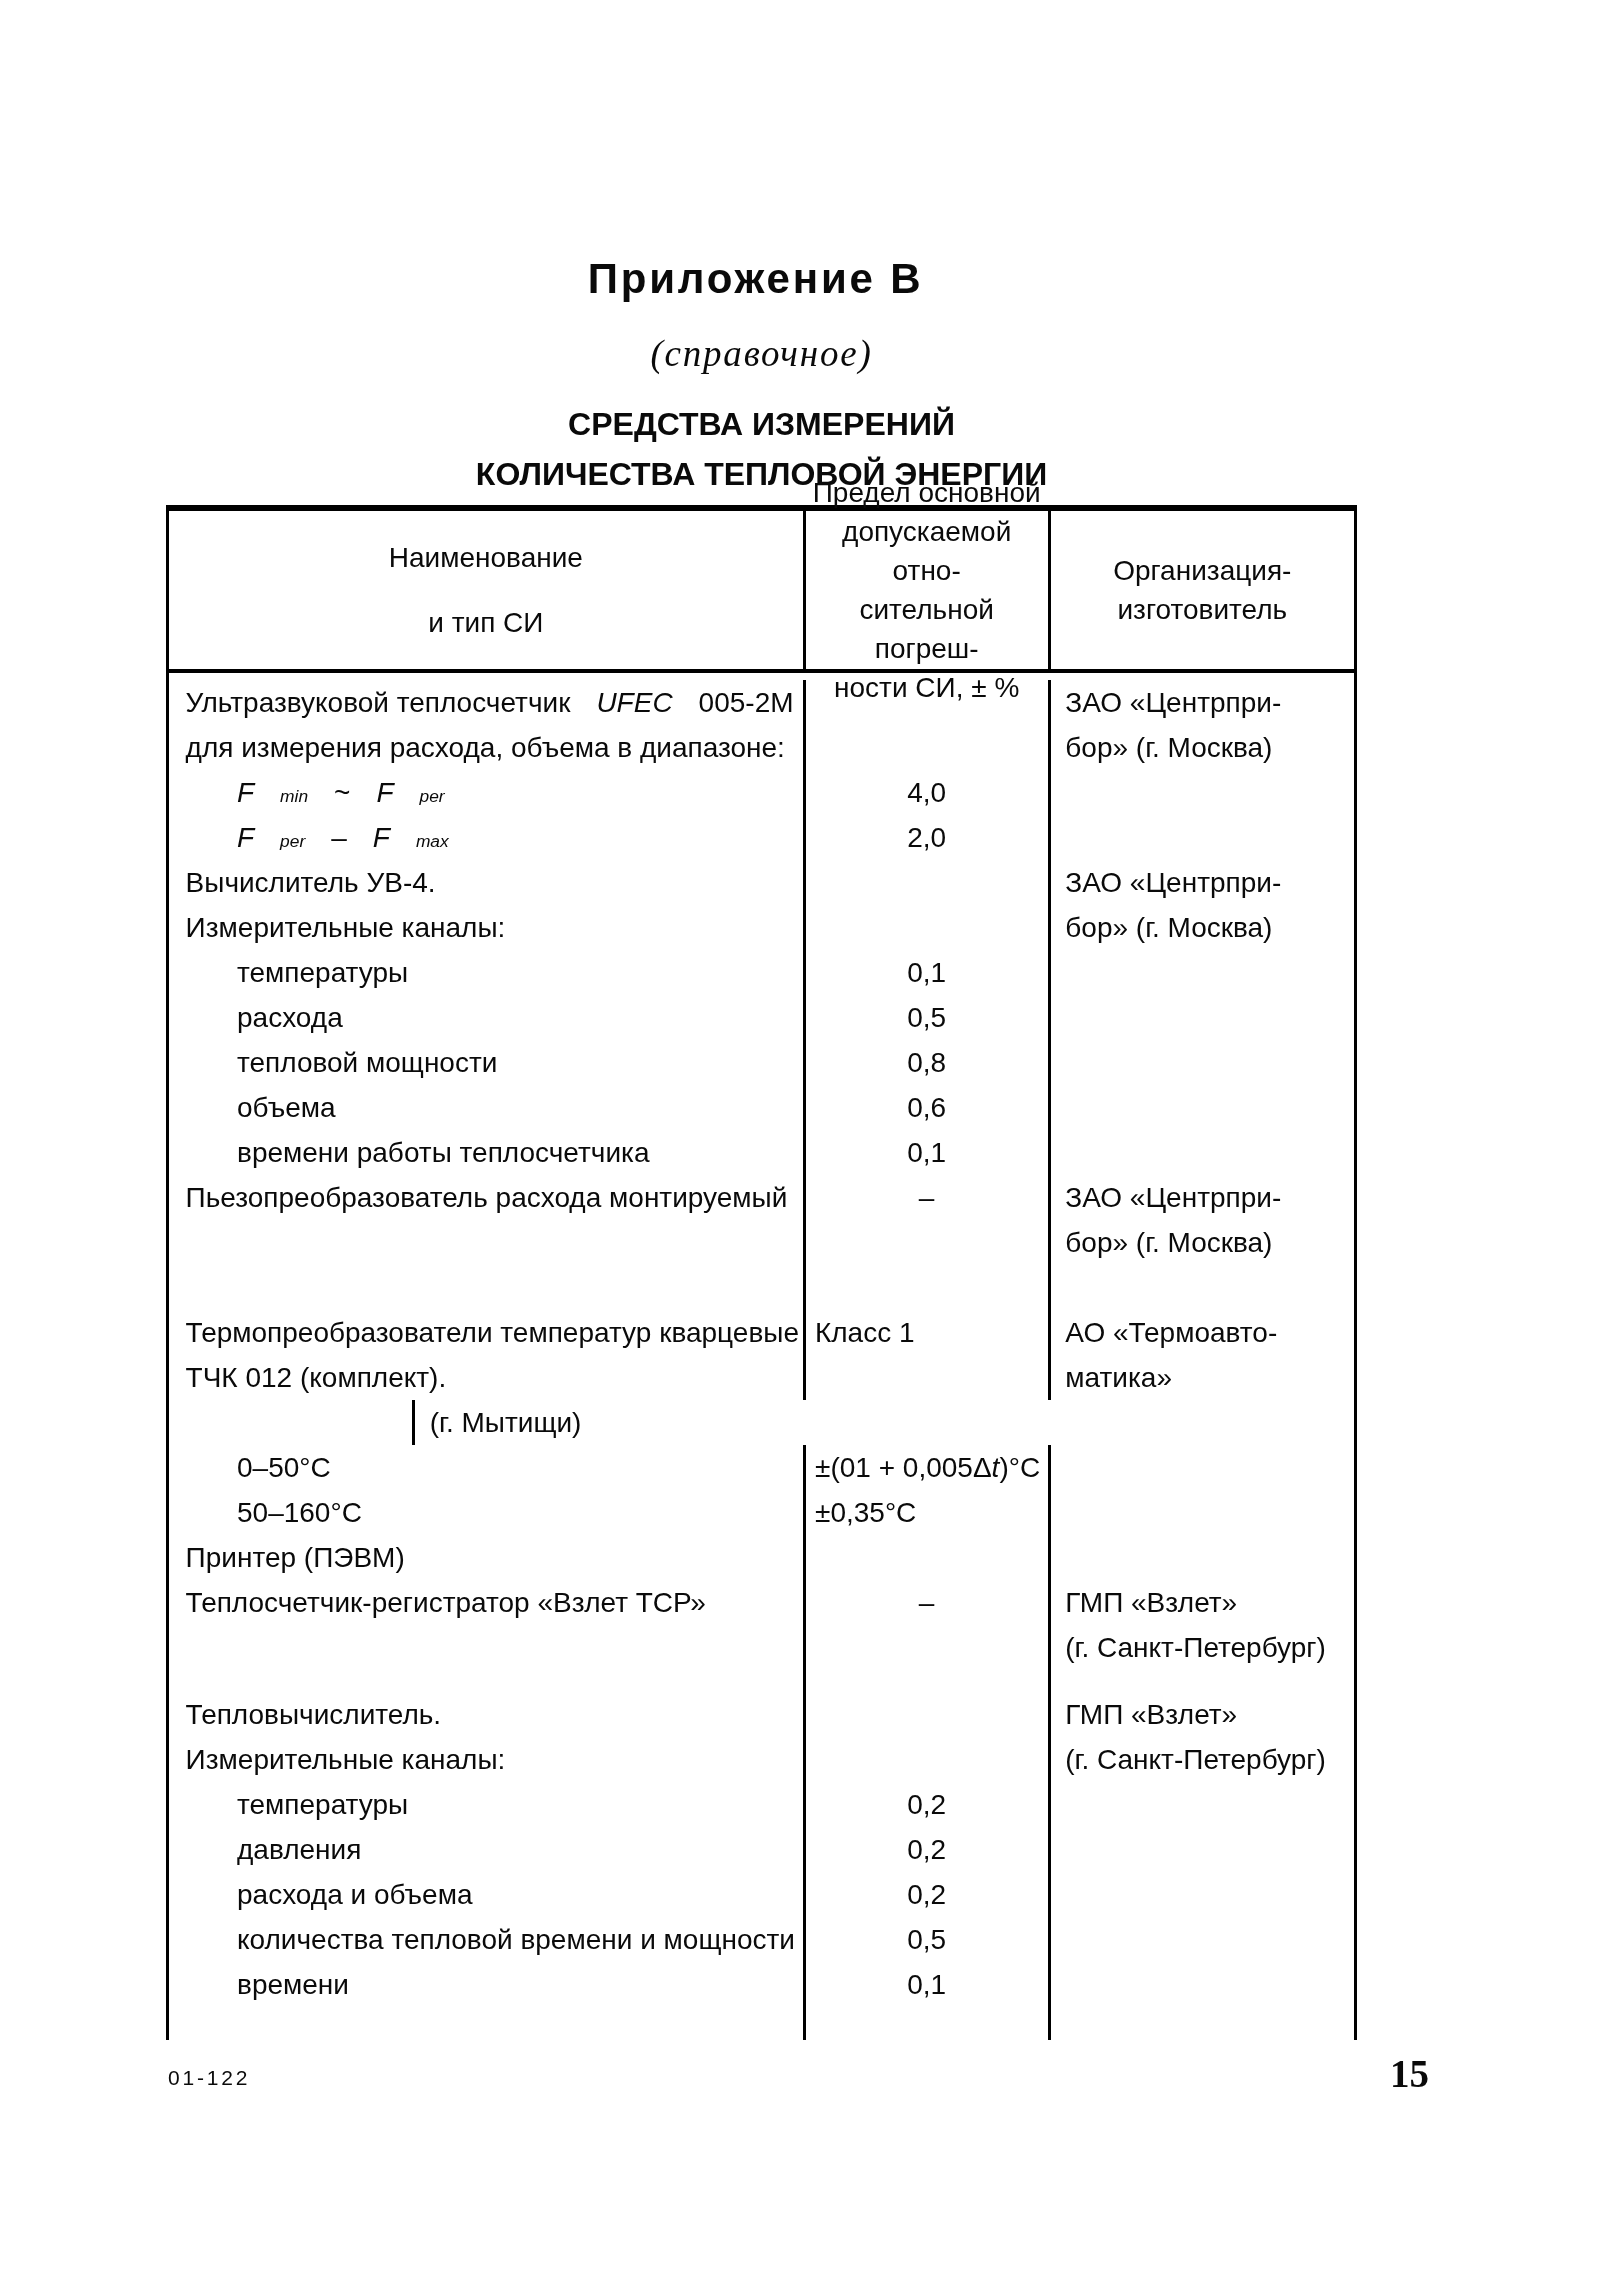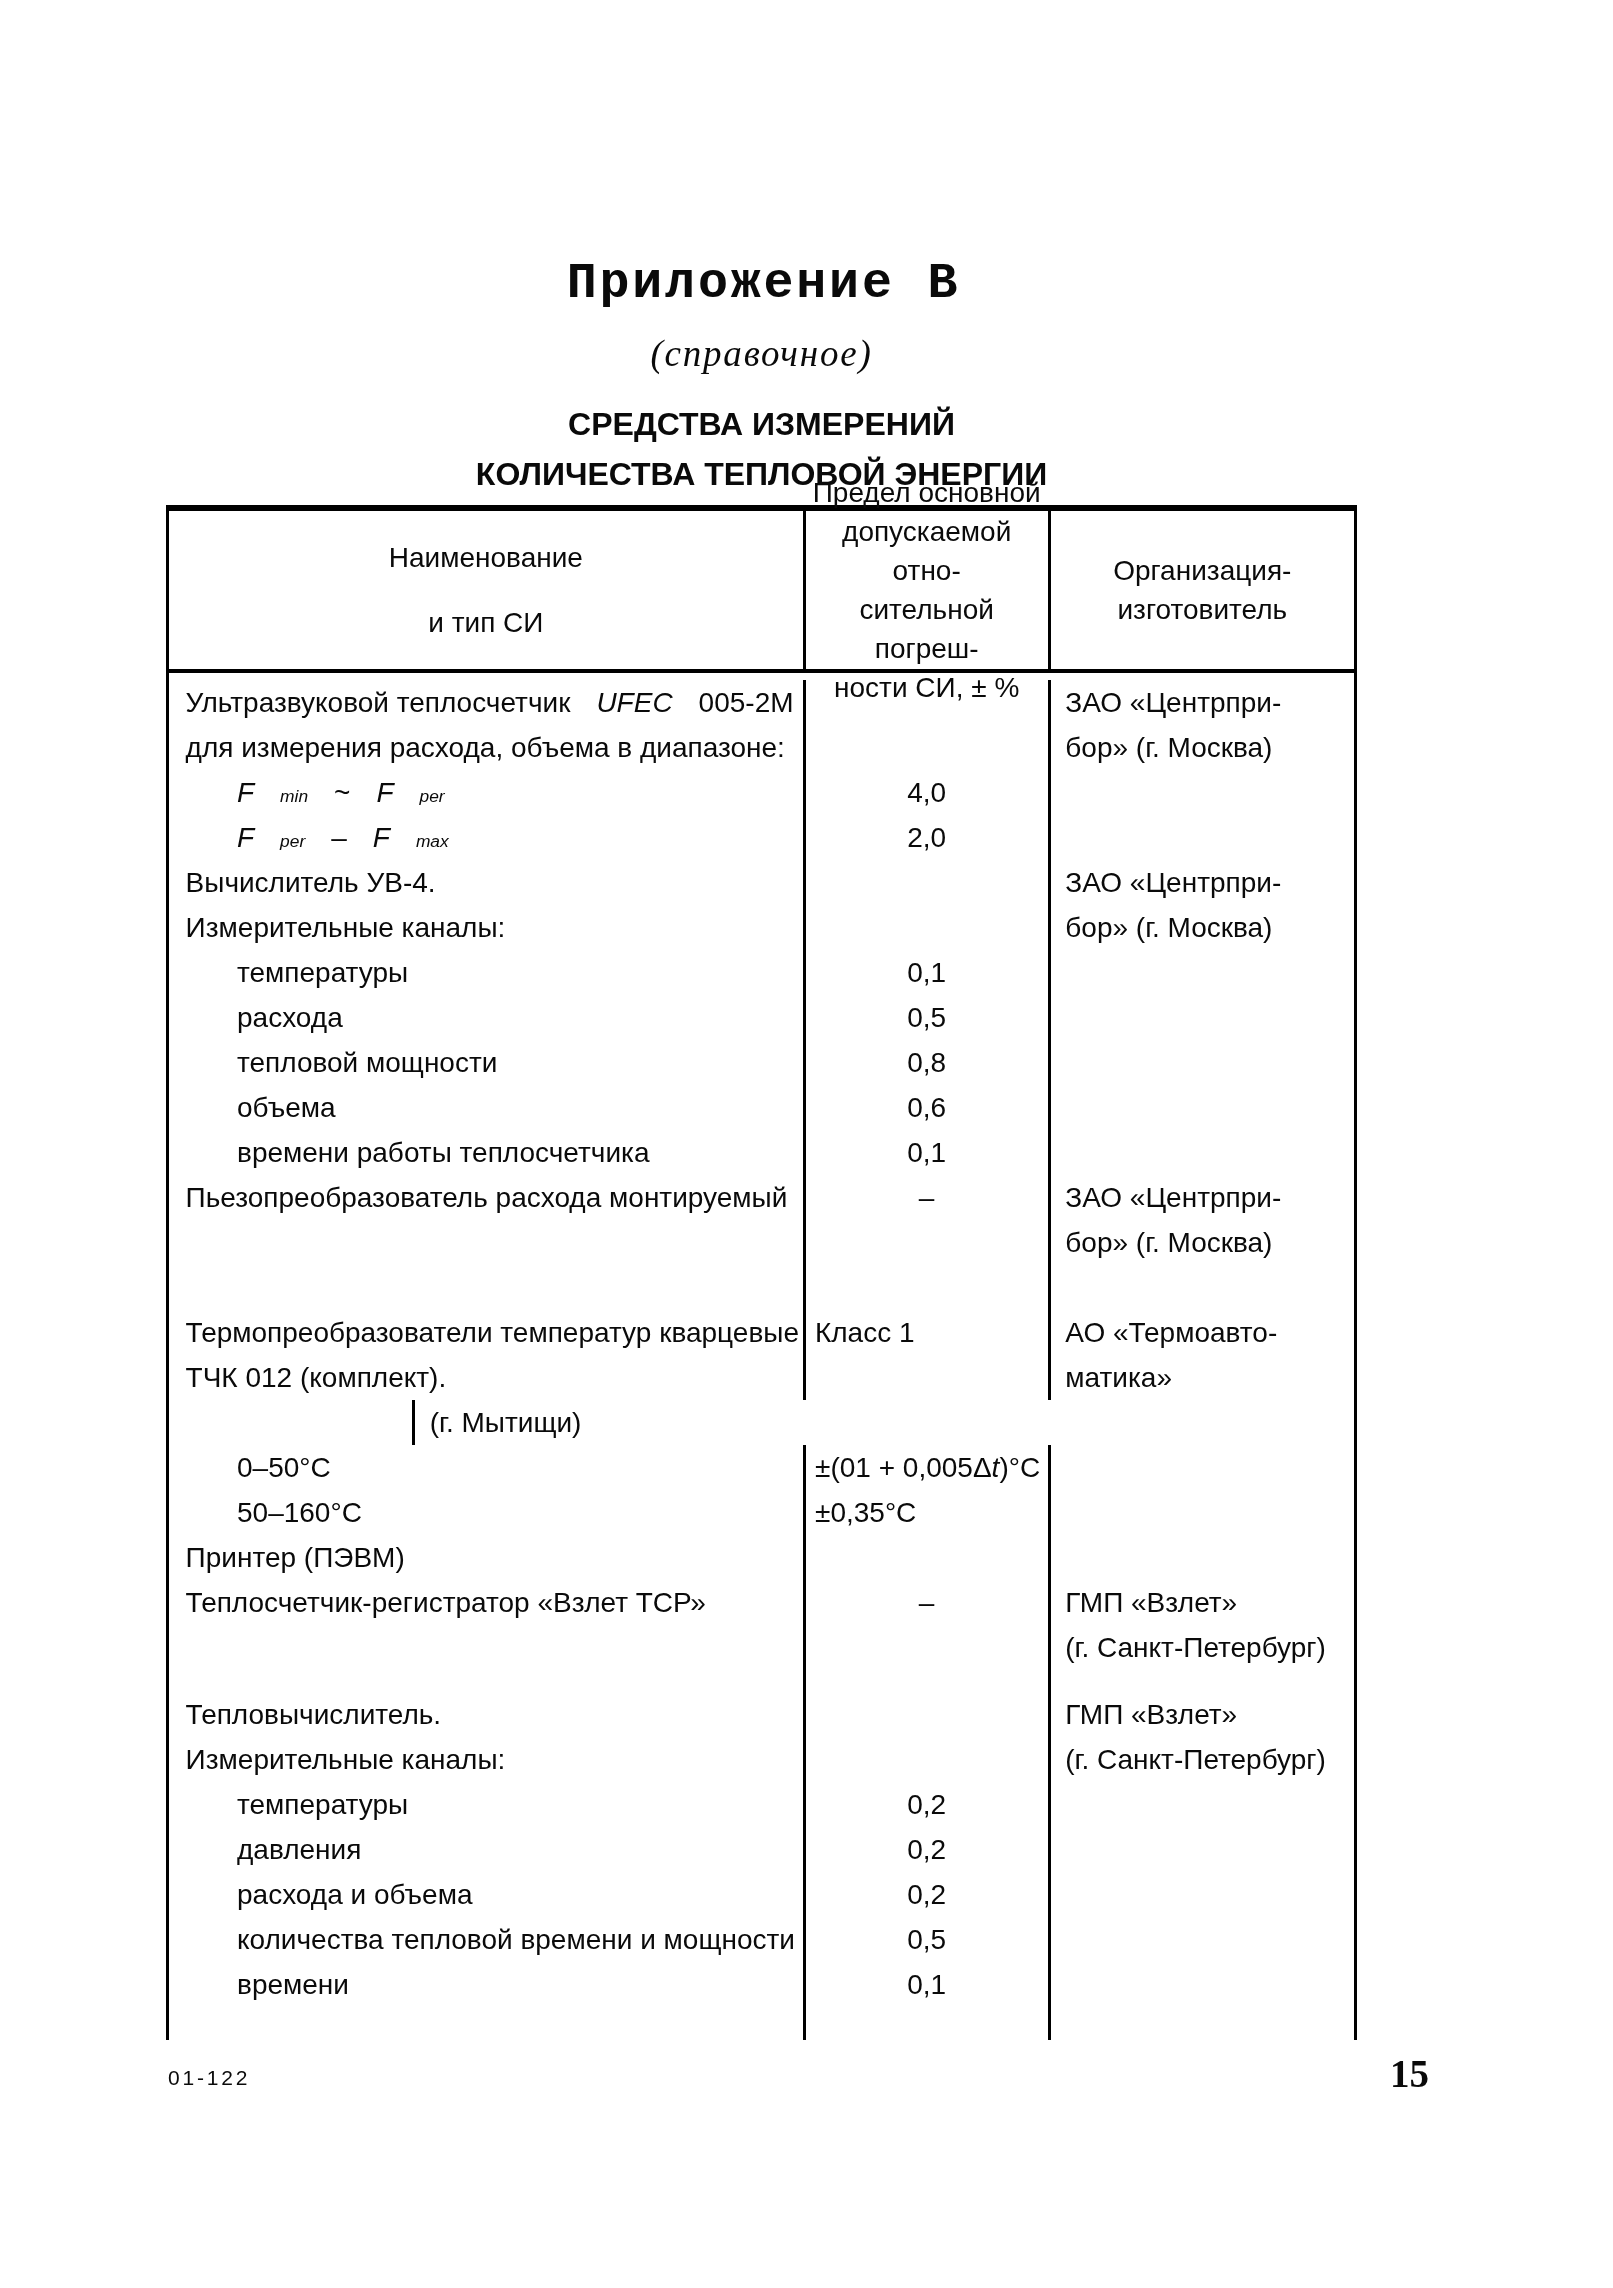--- a/index.html
+++ b/index.html
@@ -6,24 +6,24 @@
   .page{
     position:relative;
     width:1613px;height:2289px;
     background:#ffffff;
     color:#0a0a0a;
     font-family:"Liberation Sans", sans-serif;
     overflow:hidden;
   }
   
   .apx-title{
-    position:absolute;top:255px;left:168px;width:1191px;
+    position:absolute;top:255px;left:160px;width:1191px;
     text-align:center;
-    font-family:Liberation Mono, monospace;
-    font-weight:bold;font-size:50px;letter-spacing:2.8px;
+    font-family:Liberation Sans, sans-serif;
+    font-weight:bold;font-size:42px;letter-spacing:2.8px;
   }
   .apx-sub{
     position:absolute;top:332px;left:166px;width:1191px;
     text-align:center;
     font-family:"Liberation Serif", serif;
     font-style:italic;font-size:37px;letter-spacing:1.8px;
   }
   .sec-title{
     position:absolute;left:166px;width:1191px;
     text-align:center;

